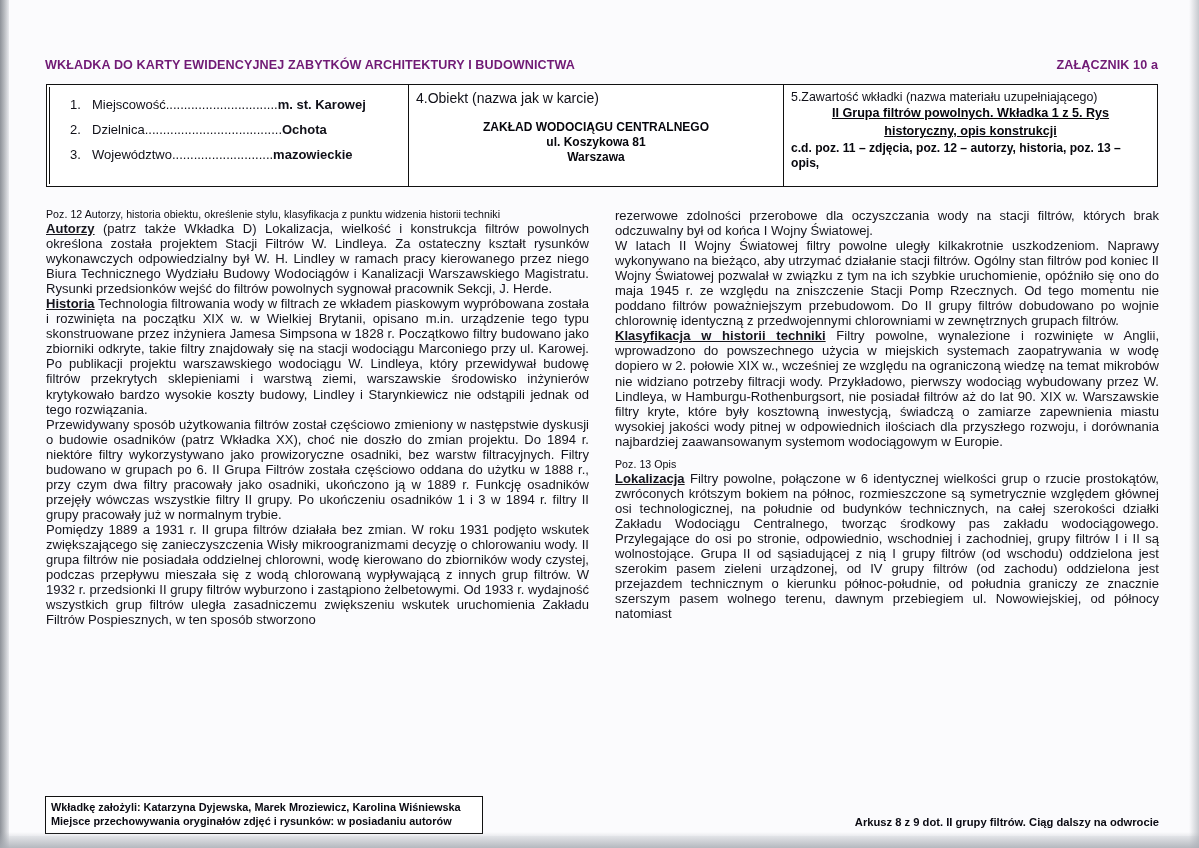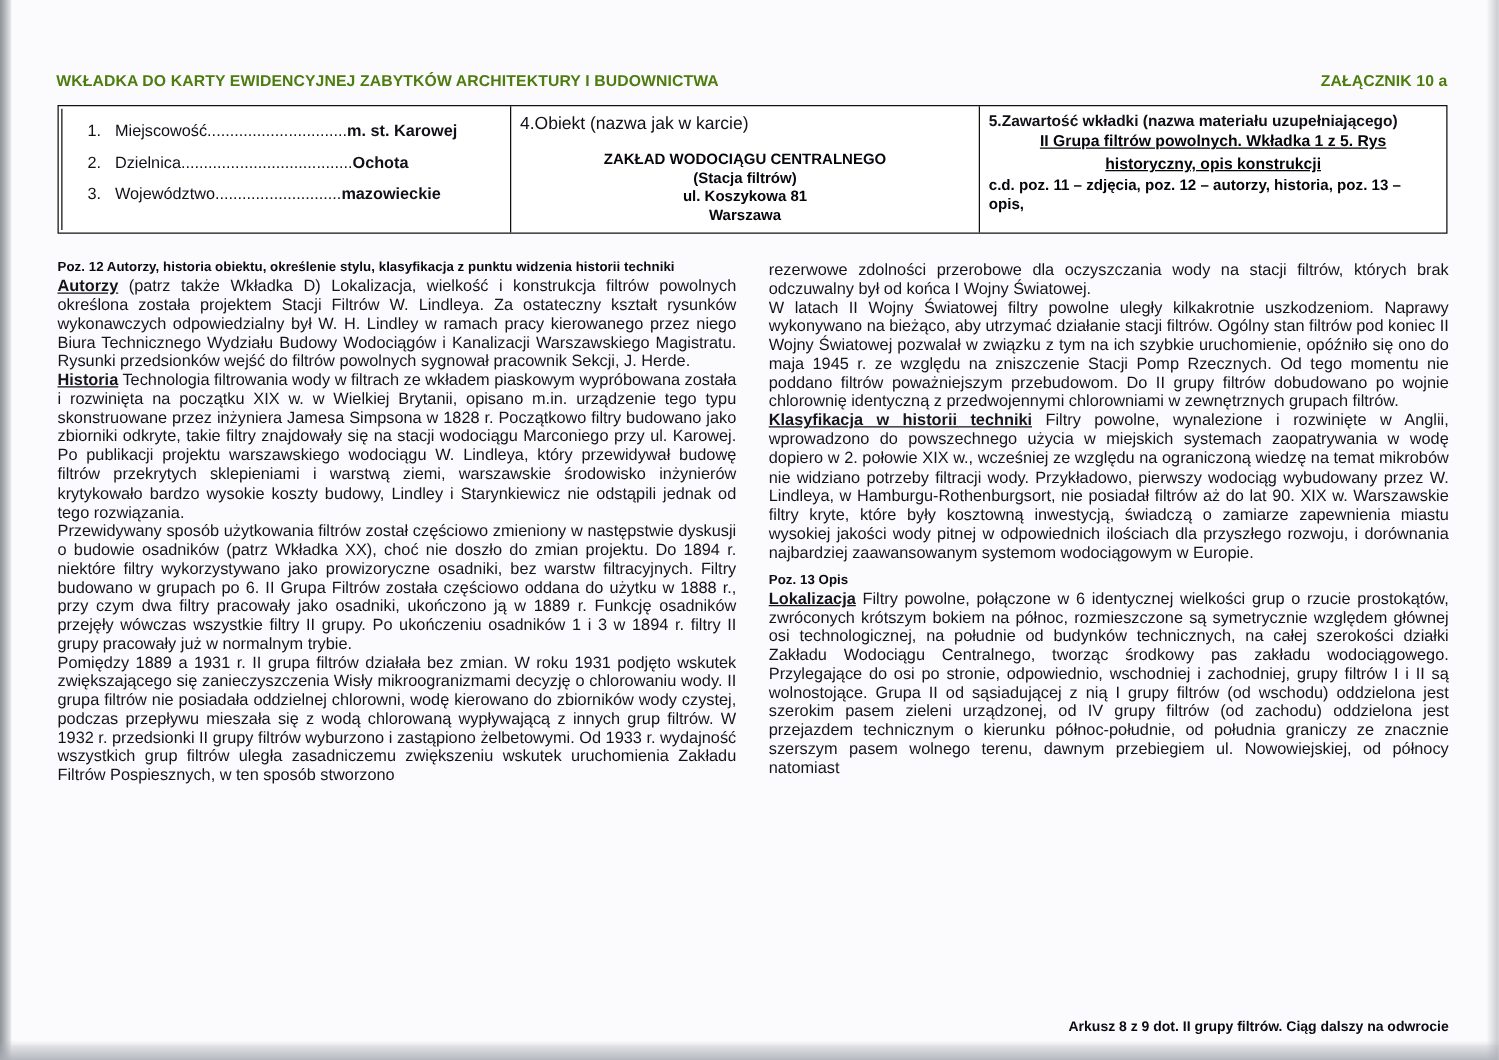--- a/index.html
+++ b/index.html
@@ -52,21 +52,21 @@
   .doc-header {
     position: absolute;
     left: 45px;
     top: 58px;
     width: 1113px;
     display: flex;
     justify-content: space-between;
     align-items: center;
     font-size: 12.6px;
     font-weight: bold;
-    color: #4d7c0f;
+    color: #701a75;
     letter-spacing: 0.1px;
   }
   .doc-header .title { white-space: nowrap; }
   .doc-header .annex { white-space: nowrap; }
 
   
   .top-table {
     position: absolute;
     left: 46px;
     top: 84px;
@@ -120,21 +120,20 @@
     font-weight: bold;
     font-size: 12px;
     line-height: 1.24;
     color: #06060c;
   }
 
   .cell-3 .cap {
     font-size: 12.4px;
     color: #101018;
     line-height: 1.16;
-    font-weight: bold;
   }
   .cell-3 .bold-underline {
     display: block;
     text-align: center;
     font-weight: bold;
     text-decoration: underline;
     font-size: 12.6px;
     line-height: 1.3;
     margin-top: 1px;
     color: #06060c;
@@ -154,21 +153,21 @@
     top: 208px;
     width: 1113px;
     display: flex;
     gap: 26px;
   }
   .col { width: 543px; }
   .col.right { width: 544px; }
 
   .kicker {
     font-size: 10.6px;
-    font-weight: bold;
+    font-weight: normal;
     color: #0a0a12;
     letter-spacing: 0.05px;
     margin-bottom: 1px;
     white-space: nowrap;
   }
   p.para {
     margin: 0;
     font-size: 13.05px;
     line-height: 15.05px;
     text-align: justify;
@@ -243,21 +242,20 @@
             <span class="addr-dots">............................</span>
             <span class="addr-value">mazowieckie</span>
           </li>
         </ul>
       </div>
 
       <div class="cell cell-2">
         <div class="cap">4.Obiekt (nazwa jak w karcie)</div>
         <div class="obj-name">
           <div>ZAKŁAD WODOCIĄGU CENTRALNEGO</div>
-          <div>(Stacja filtrów)</div>
           <div>ul. Koszykowa 81</div>
           <div>Warszawa</div>
         </div>
       </div>
 
       <div class="cell cell-3">
         <div class="cap">5.Zawartość wkładki (nazwa materiału uzupełniającego)</div>
         <span class="bold-underline">II Grupa filtrów powolnych. Wkładka 1 z 5. Rys</span>
         <span class="bold-underline">historyczny, opis konstrukcji</span>
         <div class="cont">c.d. poz. 11 – zdjęcia, poz. 12 – autorzy, historia, poz. 13 – opis,</div>
@@ -284,20 +282,24 @@
         <p class="para"><span>W latach II Wojny Światowej filtry powolne uległy kilkakrotnie uszkodzeniom. Naprawy wykonywano na bieżąco, aby utrzymać działanie stacji filtrów. Ogólny stan filtrów pod koniec II Wojny Światowej pozwalał w związku z tym na ich szybkie uruchomienie, opóźniło się ono do maja 1945 r. ze względu na zniszczenie Stacji Pomp Rzecznych. Od tego momentu nie poddano filtrów poważniejszym przebudowom. Do II grupy filtrów dobudowano po wojnie chlorownię identyczną z przedwojennymi chlorowniami w zewnętrznych grupach filtrów.</span></p>
 
         <p class="para"><span class="lead">Klasyfikacja w historii techniki</span><span> Filtry powolne, wynalezione i rozwinięte w Anglii, wprowadzono do powszechnego użycia w miejskich systemach zaopatrywania w wodę dopiero w 2. połowie XIX w., wcześniej ze względu na ograniczoną wiedzę na temat mikrobów nie widziano potrzeby filtracji wody. Przykładowo, pierwszy wodociąg wybudowany przez W. Lindleya, w Hamburgu-Rothenburgsort, nie posiadał filtrów aż do lat 90. XIX w. Warszawskie filtry kryte, które były kosztowną inwestycją, świadczą o zamiarze zapewnienia miastu wysokiej jakości wody pitnej w odpowiednich ilościach dla przyszłego rozwoju, i dorównania najbardziej zaawansowanym systemom wodociągowym w Europie.</span></p>
 
         <div class="kicker" style="margin-top:9px;">Poz. 13 Opis</div>
 
         <p class="para"><span class="lead">Lokalizacja</span><span> Filtry powolne, połączone w 6 identycznej wielkości grup o rzucie prostokątów, zwróconych krótszym bokiem na północ, rozmieszczone są symetrycznie względem głównej osi technologicznej, na południe od budynków technicznych, na całej szerokości działki Zakładu Wodociągu Centralnego, tworząc środkowy pas zakładu wodociągowego. Przylegające do osi po stronie, odpowiednio, wschodniej i zachodniej, grupy filtrów I i II są wolnostojące. Grupa II od sąsiadującej z nią I grupy filtrów (od wschodu) oddzielona jest szerokim pasem zieleni urządzonej, od IV grupy filtrów (od zachodu) oddzielona jest przejazdem technicznym o kierunku północ-południe, od południa graniczy ze znacznie szerszym pasem wolnego terenu, dawnym przebiegiem ul. Nowowiejskiej, od północy natomiast</span></p>
       </div>
     </div>
 
+    <div class="authors-box">
+      <div>Wkładkę założyli: Katarzyna Dyjewska, Marek Mroziewicz, Karolina Wiśniewska</div>
+      <div>Miejsce przechowywania oryginałów zdjęć i rysunków: w posiadaniu autorów</div>
+    </div>
 
     <div class="sheet-note">Arkusz 8 z 9 dot. II grupy filtrów. Ciąg dalszy na odwrocie</div>
 
   </div>
 
   <div class="scan-left-strip"></div>
   <div class="scan-right-shade"></div>
   <div class="scan-bottom-shade"></div>
 </div>
 

